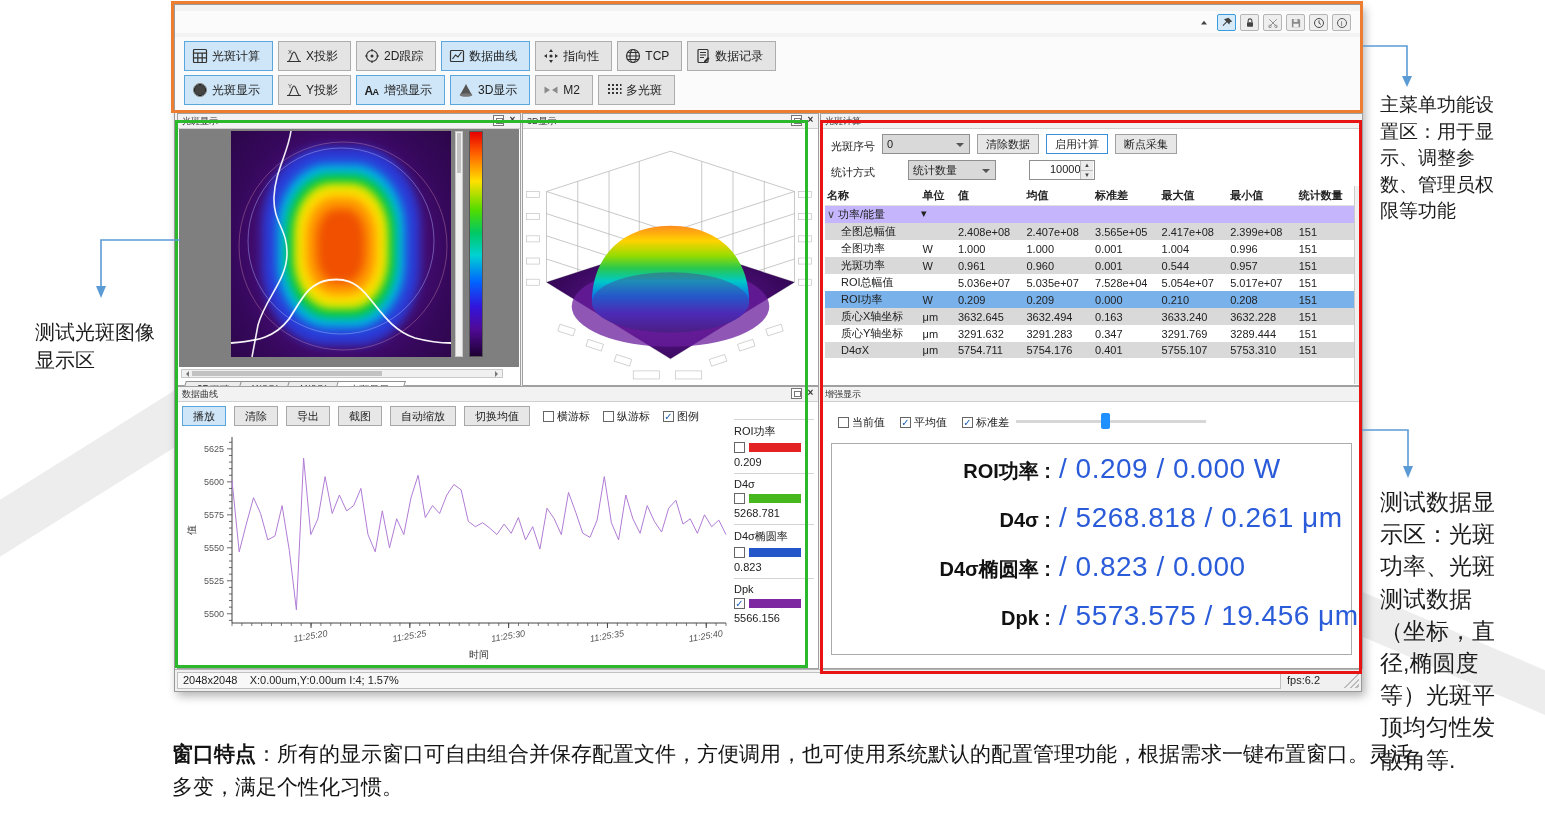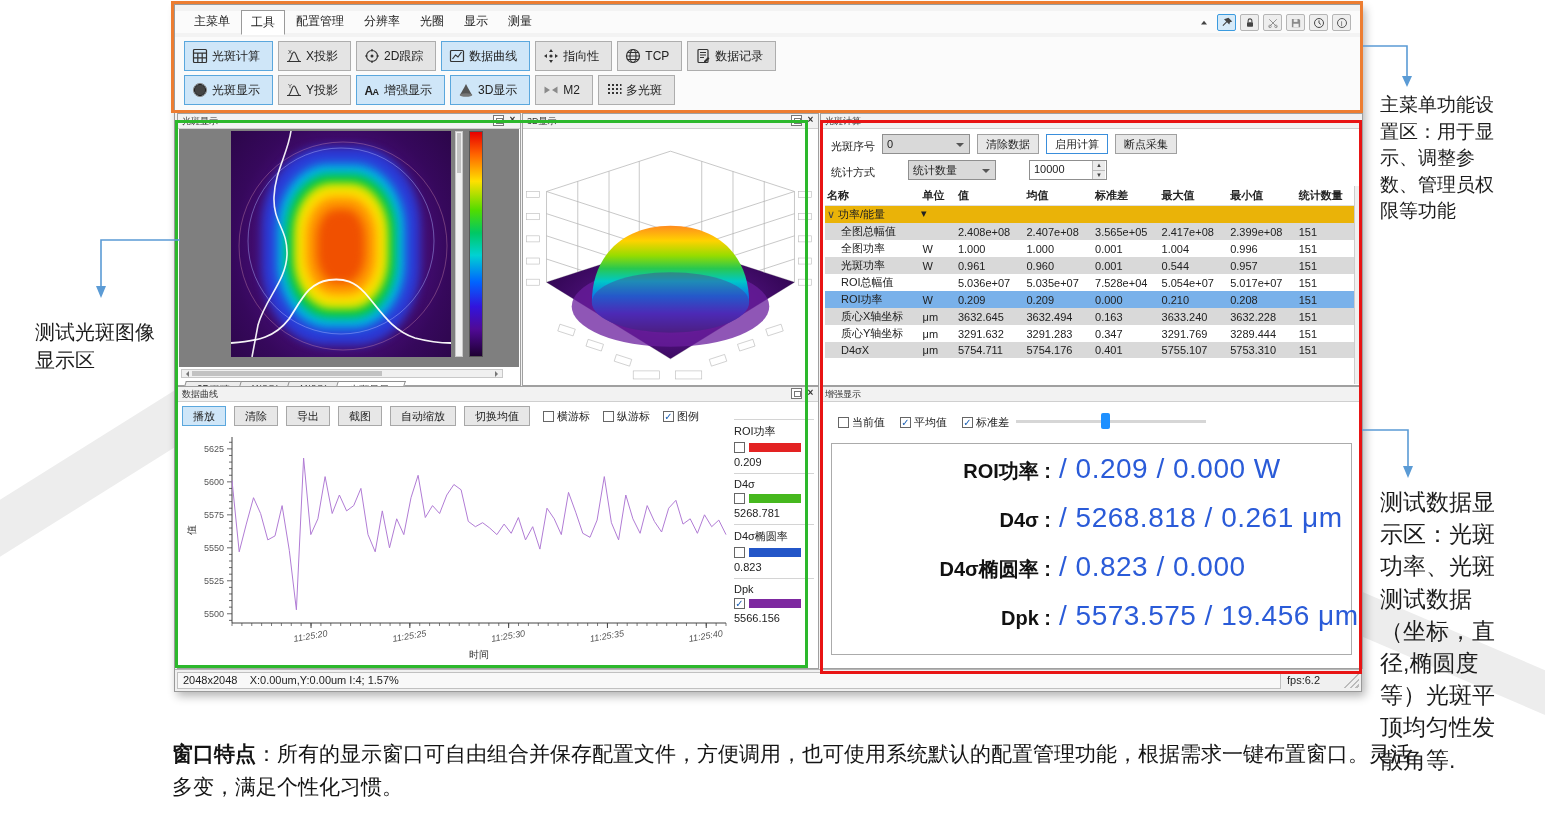--- a/index.html
+++ b/index.html
@@ -94,30 +94,30 @@
   .chart-wrap{position:absolute;left:6px;top:42px;}
 
   
   .calc-row{position:absolute;left:10px;display:flex;align-items:flex-end;gap:7px;font-size:11px;}
   .row1{top:20px;} .row2{top:46px;gap:33px;}
   .dd{width:88px;height:20px;background:#d9d9d9;border:1px solid #8f8f8f;display:flex;align-items:center;
      padding:0 4px;position:relative;}
   .dd::after{content:'';position:absolute;right:5px;top:8px;border:4px solid transparent;border-top-color:#555;}
   .cc-btn{height:20px;padding:2px 8px;background:#e7e7e7;border:1px solid #a0a0a0;font-size:11px;}
   .cc-btn.primary{background:#fff;border:1px solid #3a8edb;}
-  .spin{width:78px;height:20px;background:#fff;border:1px solid #8f8f8f;position:relative;padding:2px 16px 0 4px;}
+  .spin{width:66px;height:20px;background:#fff;border:1px solid #8f8f8f;position:relative;padding:2px 16px 0 20px;}
   .spin .up,.spin .dn{position:absolute;right:1px;width:13px;height:9px;background:#ececec;border-left:1px solid #bbb;
      font-size:6px;line-height:8px;text-align:center;color:#444;}
   .spin .up{top:0;} .spin .dn{bottom:0;border-top:1px solid #bbb;}
   .calc-table{position:absolute;left:4px;top:72px;width:530px;border-collapse:collapse;table-layout:fixed;font-size:11px;}
   .calc-table th{font-weight:bold;text-align:left;padding:2px 2px;border-bottom:1px solid #e0e0e0;}
   .calc-table td{padding:1px 2px;height:16px;white-space:nowrap;overflow:hidden;}
   tr.shade td{background:#d9d9d9;}
   tr.selected td{background:#79b1ea;}
-  tr.grp td{background:#eab308;font-weight:normal;position:relative;}
+  tr.grp td{background:#c4b5fd;font-weight:normal;position:relative;}
   .g-caret{color:#444;margin-right:3px;}
   .g-filter{position:absolute;left:96px;top:1px;color:#222;}
   td.name{padding-left:16px;}
   .tbl-vscroll{position:absolute;right:1px;top:72px;width:7px;height:198px;background:#f0f0f0;border-left:1px solid #ccc;}
 
   
   .enh-cb-row{position:absolute;left:12px;top:28px;display:flex;gap:10px;align-items:center;font-size:11px;}
   .slider{position:absolute;left:195px;top:33px;width:190px;height:3px;background:#d6d6d6;}
   .slider .handle{position:absolute;top:-7px;width:9px;height:16px;background:#1e90ff;border-radius:2px;}
   .enh-box{position:absolute;left:10px;top:56px;width:521px;height:212px;border:1px solid #ababab;background:#fff;}
@@ -155,29 +155,20 @@
 <body>
 
 <div class="stage">
 
   <div class="wm wm-left"></div>
   <div class="wm wm-right"></div>
 
   <div class="main-window">
 
     <div class="menubar">
-      <div style="display:flex;">
-          <div class="menu-item">主菜单</div>
-          <div class="menu-item active">工具</div>
-          <div class="menu-item">配置管理</div>
-          <div class="menu-item">分辨率</div>
-          <div class="menu-item">光圈</div>
-          <div class="menu-item">显示</div>
-          <div class="menu-item">测量</div>
-        </div>
       <div class="win-controls">
           <div class="win-ico plain">
             <svg viewBox="0 0 16 16">
               <path d="M4 10l4-5 4 5z" fill="#444"></path>
             </svg>
           </div>
           <div class="win-ico active">
             <svg viewBox="0 0 16 16">
               <path d="M10 1l5 5-3 1-1 3-3-3-5 5-1-1 5-5-3-3 3-1z" fill="#444"></path>
             </svg>

